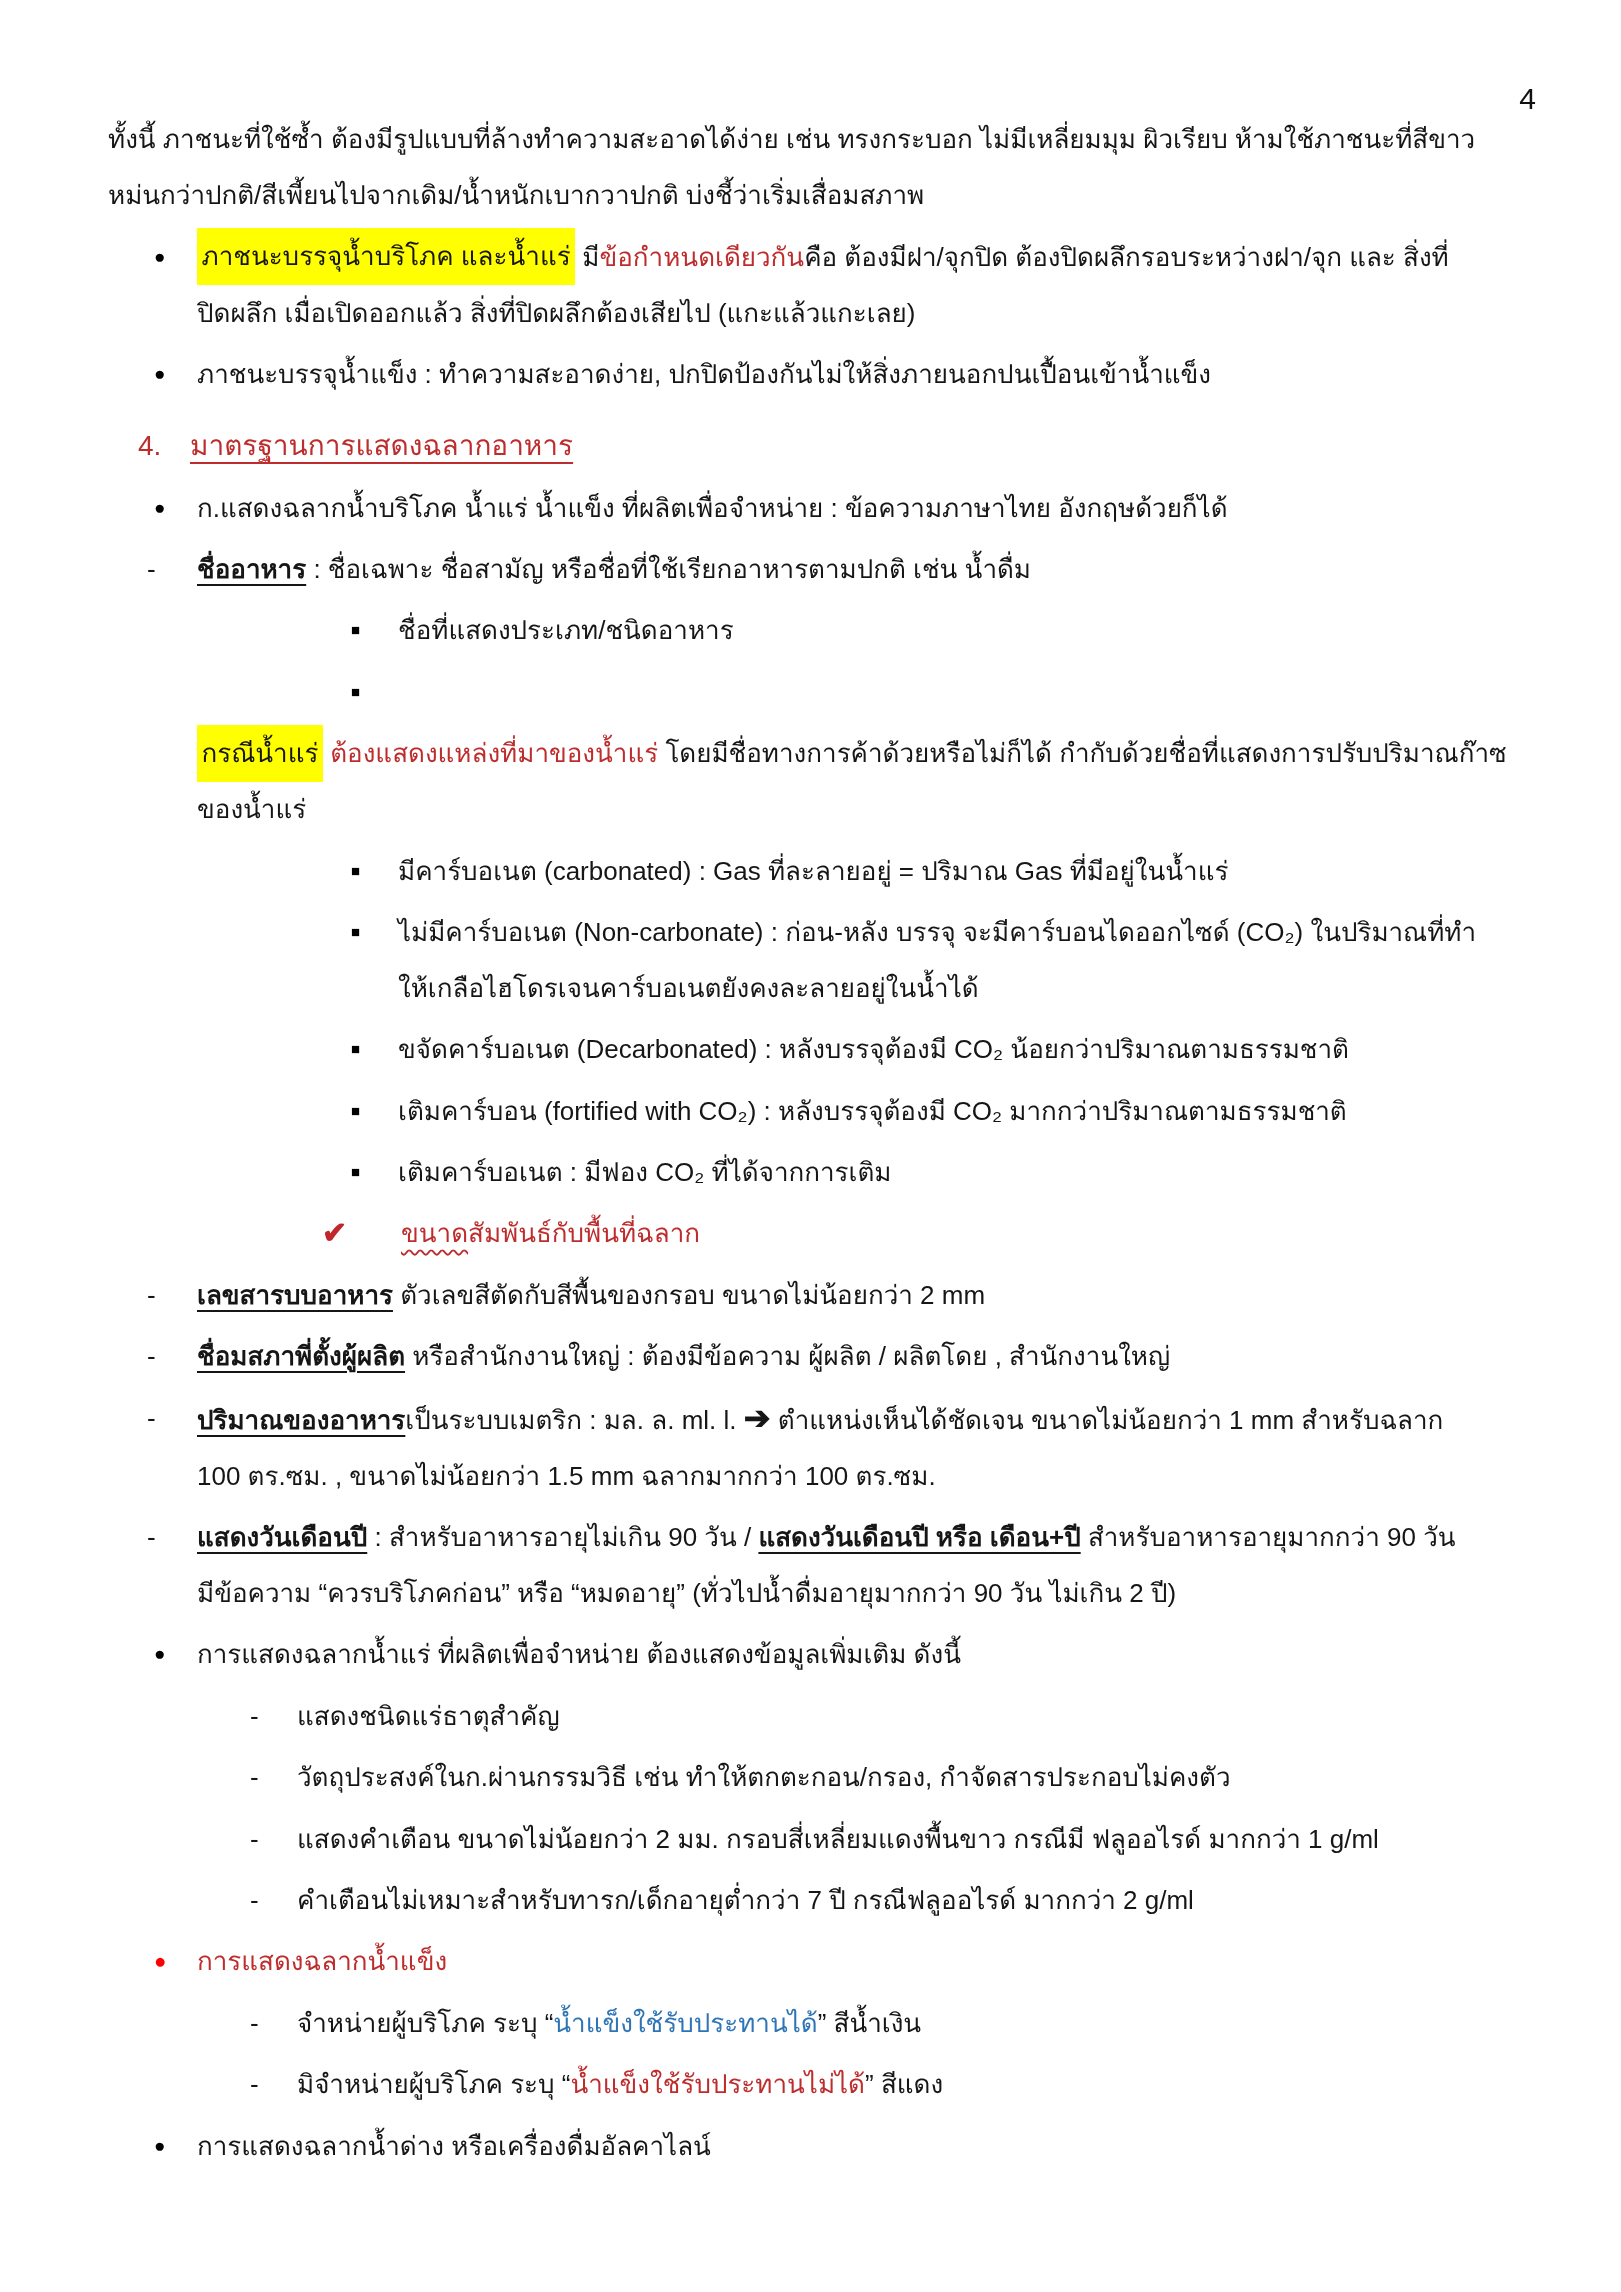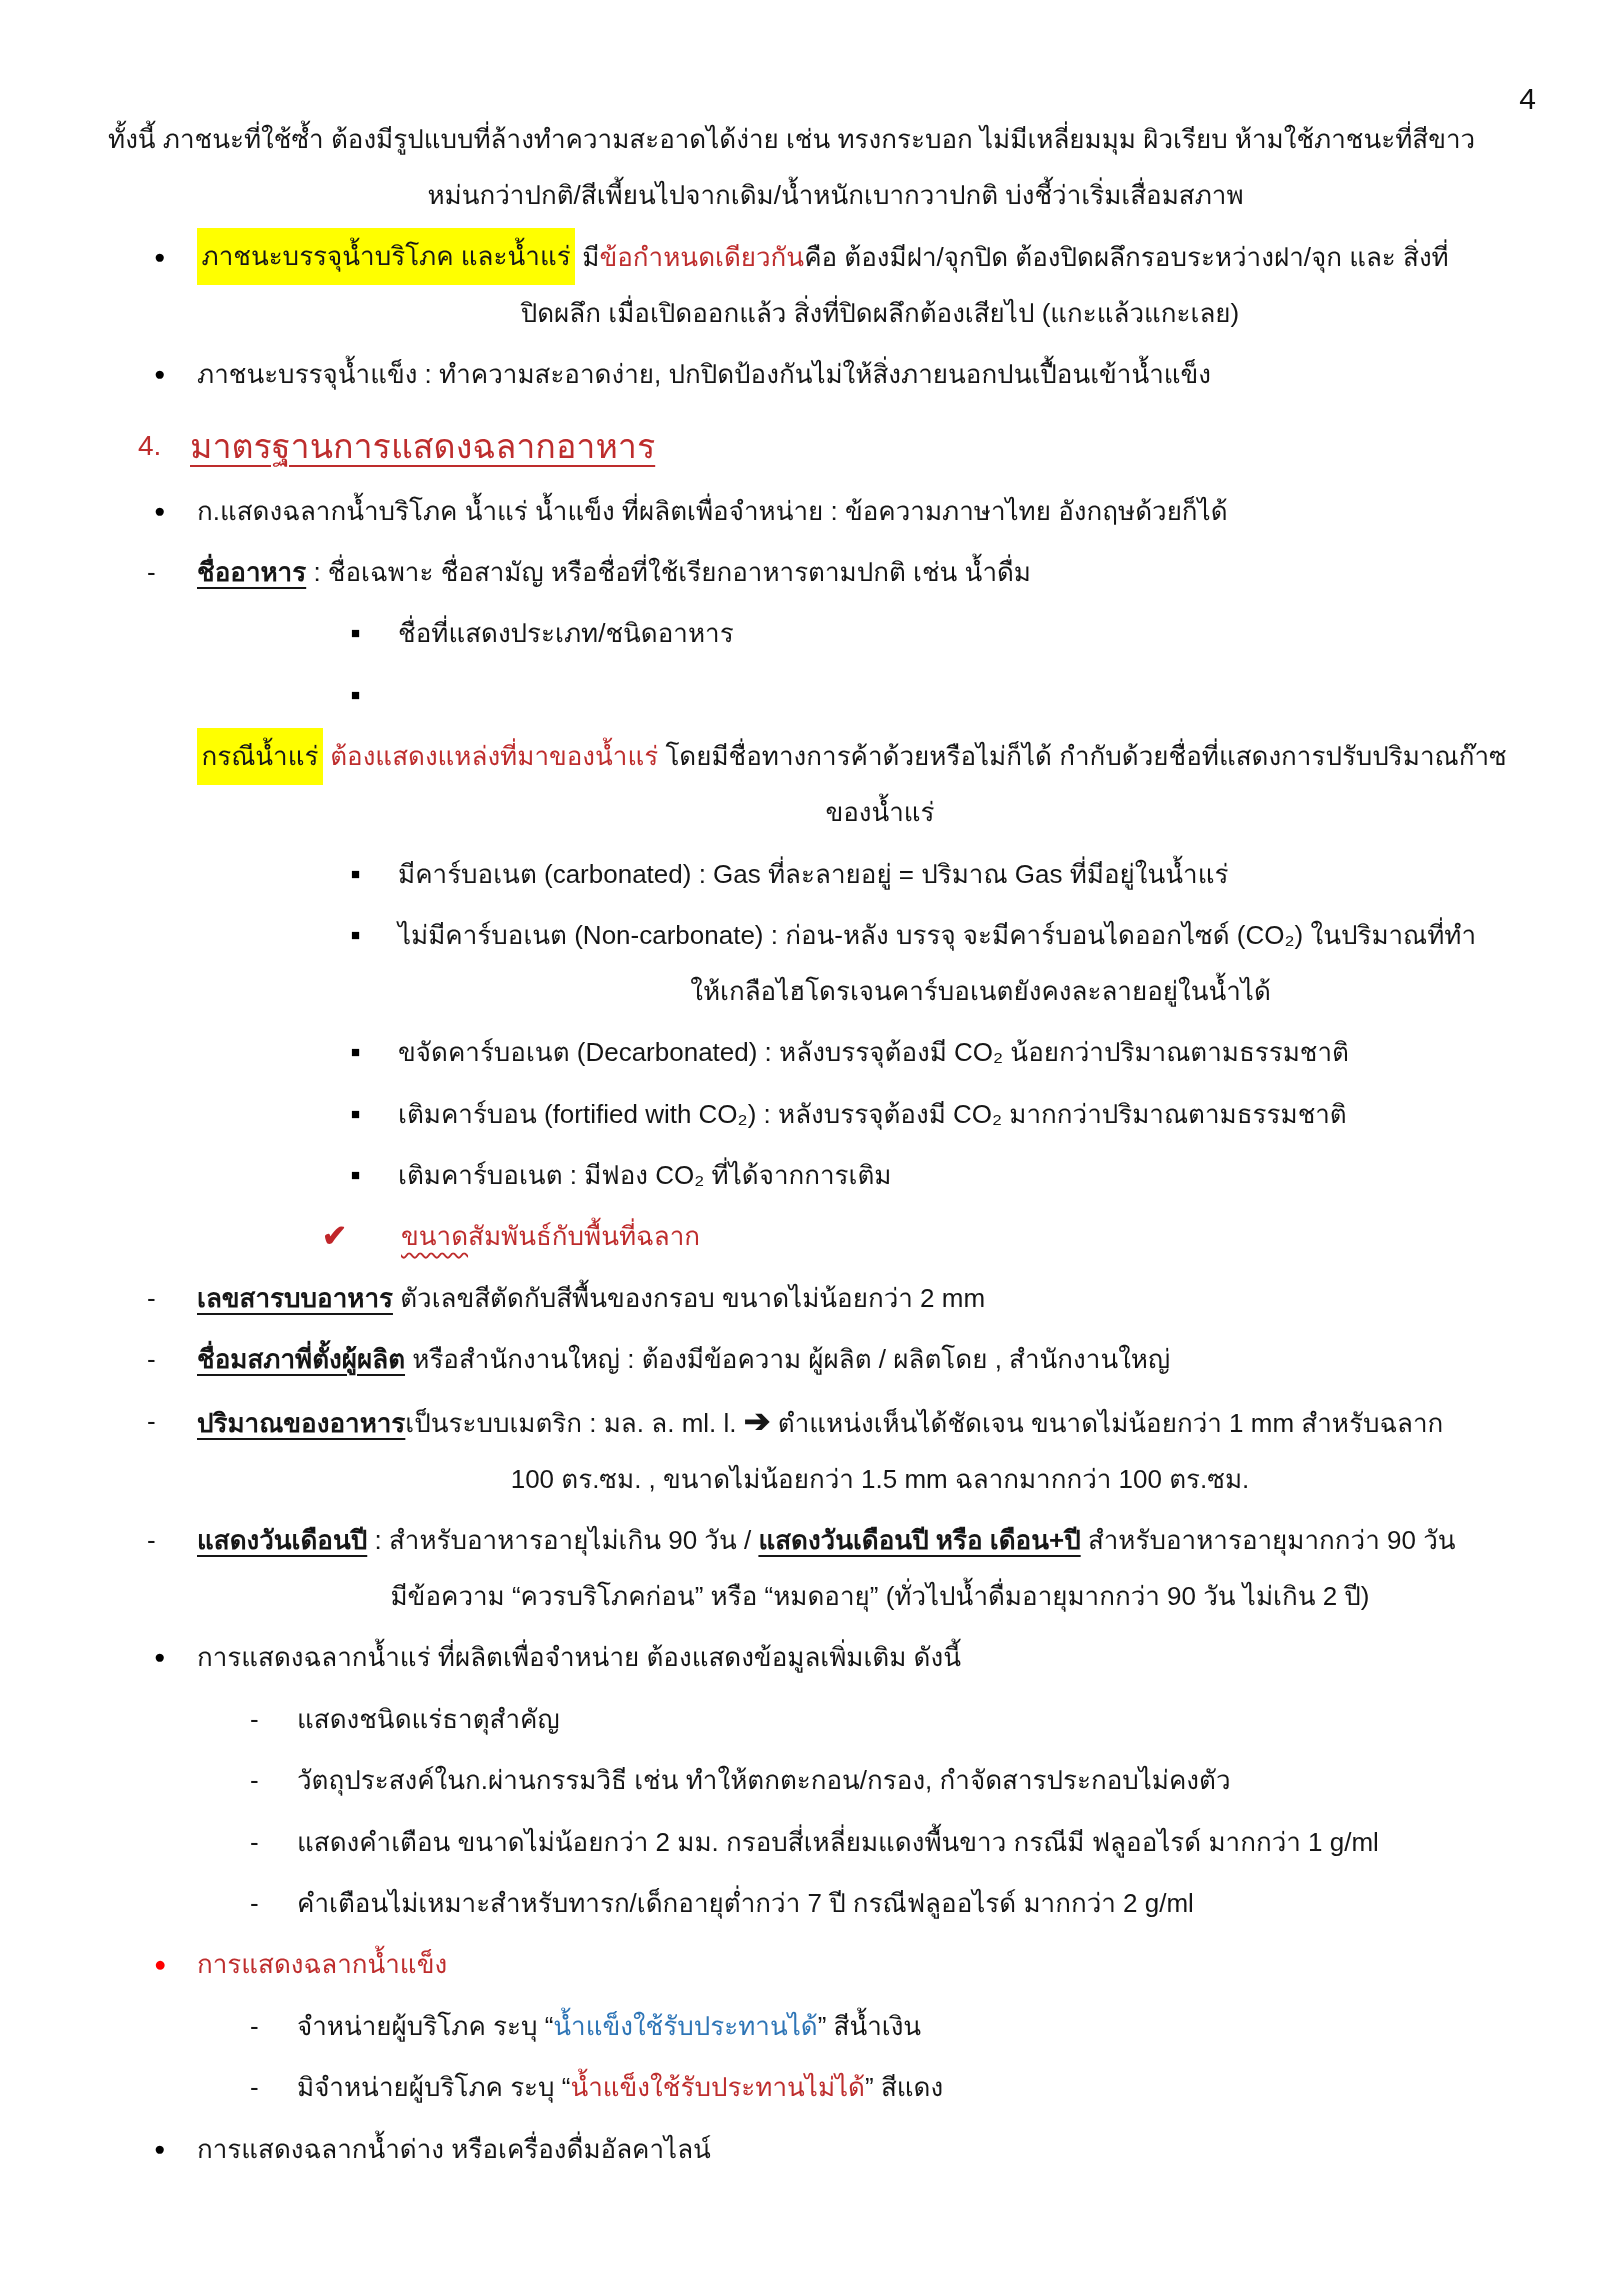--- a/index.html
+++ b/index.html
@@ -14,21 +14,21 @@
     overflow:hidden;
   }
   .pageno{
     position:absolute;top:82px;right:86px;
     font-size:30px;color:#111;
   }
   .body{
     position:absolute;left:100px;top:106px;right:59px;
   }
   .line{position:relative;line-height:56px;margin-top:5.4px;min-height:56px;}
-  .line.cont{margin-top:0;text-align:center;}
+  .line.cont{margin-top:0;}
   
   .t-para   {padding-left:0;margin-left:8px;}
   .t-bullet, .t-redbullet, .t-dash {padding-left:97px;}
   .t-cont1  {padding-left:97px;}
   .t-heading{padding-left:90px;margin-top:16px;}
   .t-square {padding-left:298px;}
   .t-contsq {padding-left:298px;}
   .t-subdash{padding-left:197px;}
   .t-check  {padding-left:301px;}
   
@@ -40,21 +40,21 @@
   .m-subdash{left:150px;}
   .m-check  {left:222px;color:#c0262a;font-size:30px;font-weight:bold;}
   .m-num    {left:38px;color:#be2d2d;font-size:28px;}
   
   .run-red  {color:#be2d2d;}
   .run-blue {color:#2e75b6;}
   .run-hl   {background:#ffff00;padding:13.4px 4.5px;}
   .run-u    {text-decoration:underline;text-decoration-thickness:1.8px;text-underline-offset:6.3px;font-weight:bold;}
   .run-redu {color:#be2d2d;text-decoration:underline wavy #be2d2d;text-decoration-thickness:1.8px;text-underline-offset:7.2px;}
   .run-arrow{font-weight:bold;font-size:32px;}
-  .t-heading .htext{color:#be2d2d;font-size:34px;text-decoration:underline;text-decoration-thickness:2.2px;text-underline-offset:7.2px;}
+  .t-heading .htext{color:#be2d2d;font-size:28px;text-decoration:underline;text-decoration-thickness:2.2px;text-underline-offset:7.2px;}
 </style>
 </head>
 <body>
 
 <div class="page">
   <span class="pageno">4</span>
   <div class="body">
       <div class="line t-para"><span>ทั้งนี้ ภาชนะที่ใช้ซ้ำ ต้องมีรูปแบบที่ล้างทำความสะอาดได้ง่าย เช่น ทรงกระบอก ไม่มีเหลี่ยมมุม ผิวเรียบ ห้ามใช้ภาชนะที่สีขาว</span></div>
       <div class="line t-para cont"><span>หม่นกว่าปกติ/สีเพี้ยนไปจากเดิม/น้ำหนักเบากวาปกติ บ่งชี้ว่าเริ่มเสื่อมสภาพ</span></div>
       <div class="line t-bullet"><span class="marker m-bullet">●</span><span class="run-hl">ภาชนะบรรจุน้ำบริโภค และน้ำแร่</span><span> มี</span><span class="run-red">ข้อกำหนดเดียวกัน</span><span>คือ ต้องมีฝา/จุกปิด ต้องปิดผลึกรอบระหว่างฝา/จุก และ สิ่งที่</span></div>

